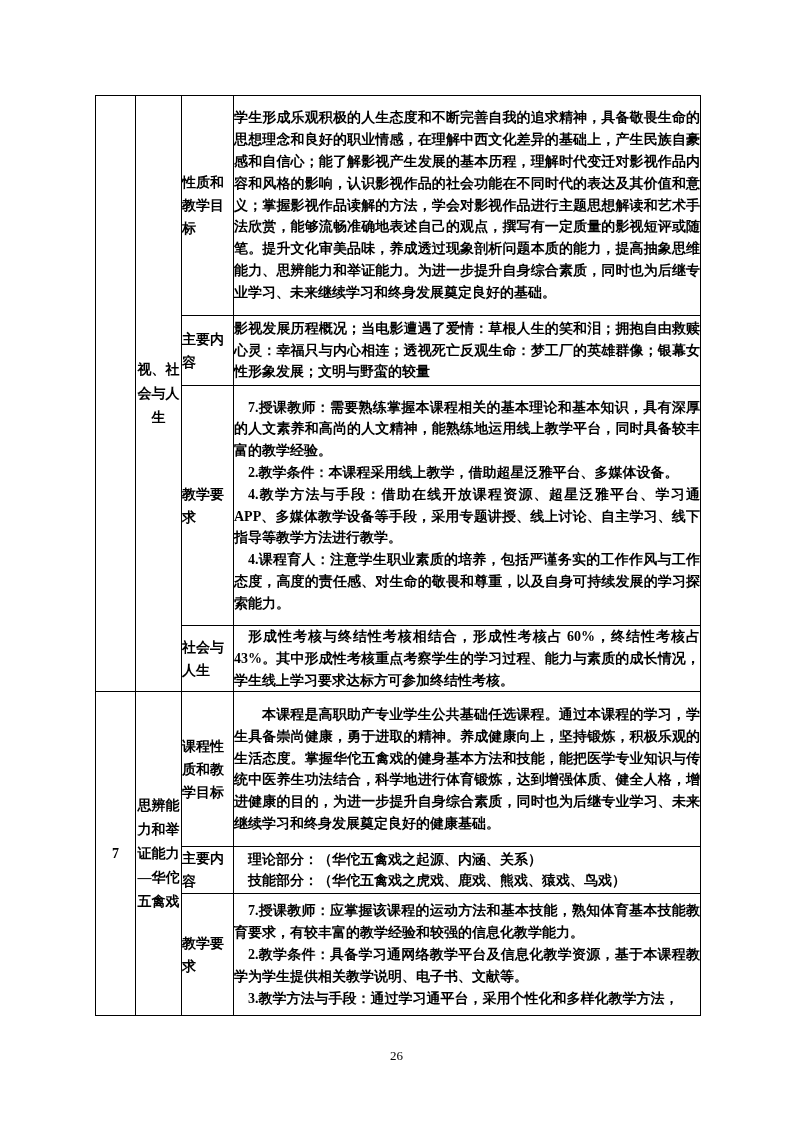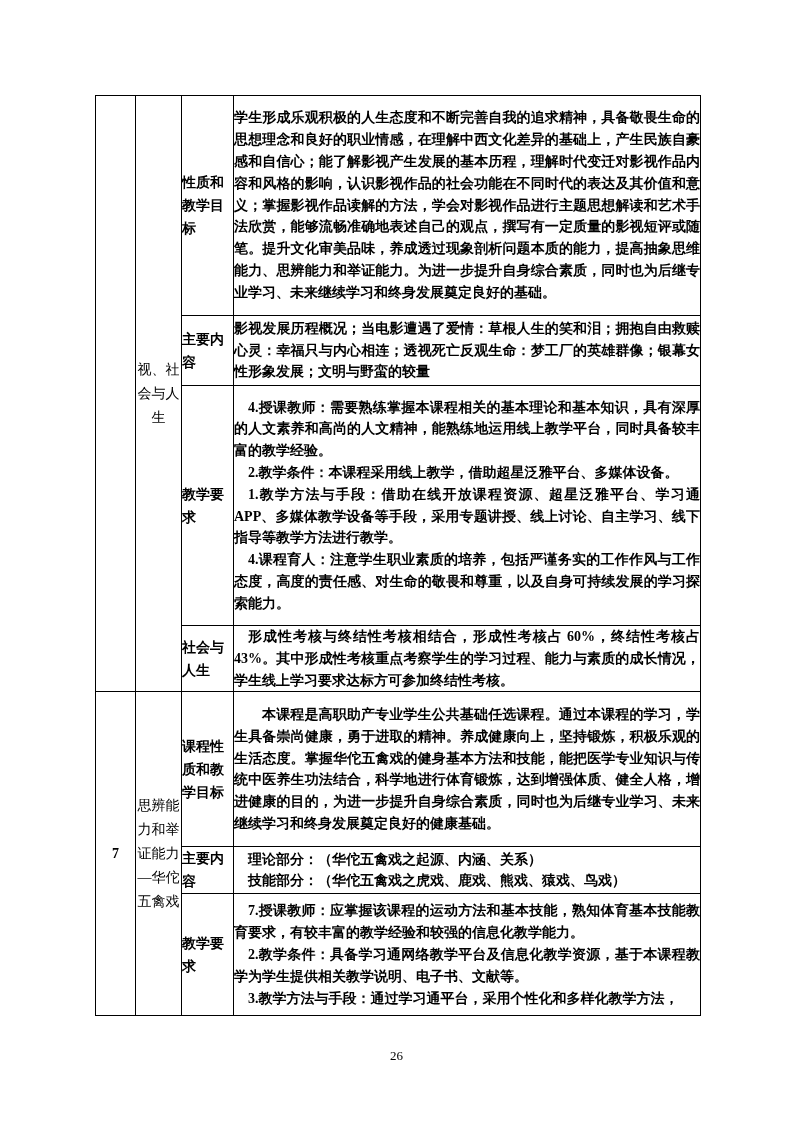--- a/index.html
+++ b/index.html
@@ -29,21 +29,21 @@
     padding: 0;
     vertical-align: middle;
   }
   td.num-cell {
     text-align: center;
     font-weight: bold;
     font-size: 14px;
   }
   td.course-cell {
     text-align: center;
-    font-weight: normal;
+    font-weight: bold;
     font-size: 14px;
     line-height: 24px;
     padding: 4px 6px;
     word-break: break-all;
   }
   td.label-cell {
     text-align: left;
     font-weight: bold;
     font-size: 14px;
     line-height: 23px;
@@ -95,23 +95,23 @@
       </tr>
       <tr style="height:70px">
         <td class="label-cell">主要内容</td>
         <td class="content-cell">
           <p>影视发展历程概况；当电影遭遇了爱情：草根人生的笑和泪；拥抱自由救赎心灵：幸福只与内心相连；透视死亡反观生命：梦工厂的英雄群像；银幕女性形象发展；文明与野蛮的较量</p>
         </td>
       </tr>
       <tr style="height:240px">
         <td class="label-cell">教学要求</td>
         <td class="content-cell">
-          <p class="indent1">4.授课教师：需要熟练掌握本课程相关的基本理论和基本知识，具有深厚的人文素养和高尚的人文精神，能熟练地运用线上教学平台，同时具备较丰富的教学经验。</p>
+          <p class="indent1">7.授课教师：需要熟练掌握本课程相关的基本理论和基本知识，具有深厚的人文素养和高尚的人文精神，能熟练地运用线上教学平台，同时具备较丰富的教学经验。</p>
           <p class="indent1">2.教学条件：本课程采用线上教学，借助超星泛雅平台、多媒体设备。</p>
-          <p class="indent1">1.教学方法与手段：借助在线开放课程资源、超星泛雅平台、学习通 APP、多媒体教学设备等手段，采用专题讲授、线上讨论、自主学习、线下指导等教学方法进行教学。</p>
+          <p class="indent1">4.教学方法与手段：借助在线开放课程资源、超星泛雅平台、学习通 APP、多媒体教学设备等手段，采用专题讲授、线上讨论、自主学习、线下指导等教学方法进行教学。</p>
           <p class="indent1">4.课程育人：注意学生职业素质的培养，包括严谨务实的工作作风与工作态度，高度的责任感、对生命的敬畏和尊重，以及自身可持续发展的学习探索能力。</p>
         </td>
       </tr>
       <tr style="height:64px">
         <td class="label-cell">社会与人生</td>
         <td class="content-cell">
           <p class="indent1">形成性考核与终结性考核相结合，形成性考核占 60%，终结性考核占 43%。其中形成性考核重点考察学生的学习过程、能力与素质的成长情况，学生线上学习要求达标方可参加终结性考核。</p>
         </td>
       </tr>
 

